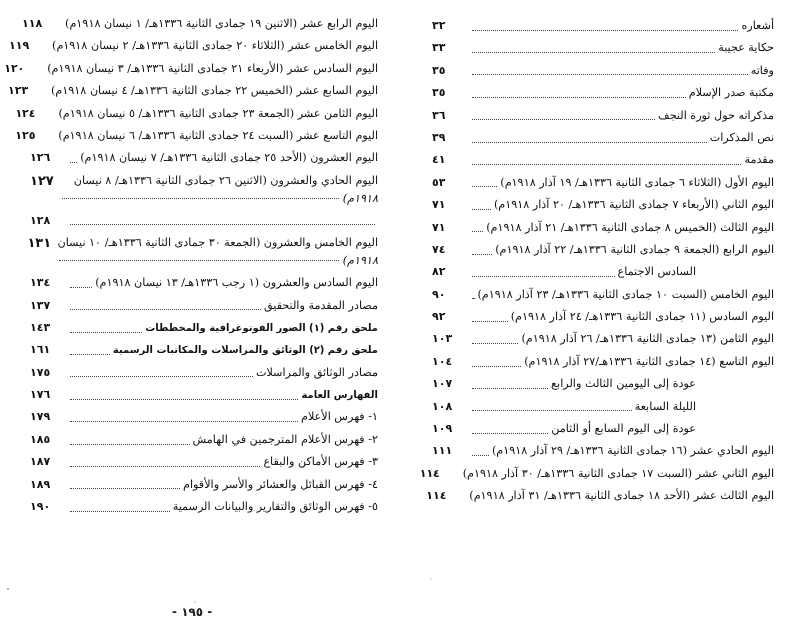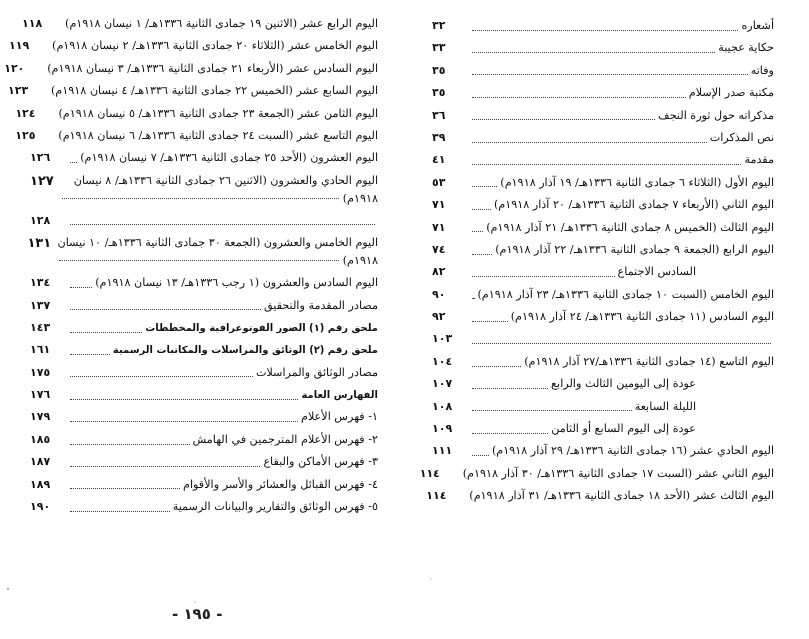--- a/index.html
+++ b/index.html
@@ -37,24 +37,24 @@
     font-family: "DejaVu Sans", sans-serif; font-weight: bold; font-size: 10px;
   }
   .wrapbox { display: flex; flex-direction: row; align-items: flex-start; direction: rtl; }
   .wrapbox .body { flex: 1 1 auto; }
   .wrapbox .pg {
     flex: 0 0 30px; text-align: left; font-weight: bold;
     font-family: "DejaVu Sans", sans-serif; font-size: 13px; letter-spacing: 1px;
     line-height: 18px; padding-top: 2px;
   }
   .wrapbox .line1 { font-size: 11.2px; line-height: 18px; padding-top: 2px; white-space: nowrap; letter-spacing: 0.3px; }
-  .wrapbox .line2 { display: flex; align-items: baseline; font-size: 11.2px; line-height: 18px; padding-bottom: 2px; }
+  .wrapbox .line2 { display: flex; align-items: baseline; font-size: 11.2px; line-height: 18px; padding-bottom: 2px; font-style: italic; }
   .wrapbox .line2 .leader { flex: 1 1 auto; border-bottom: 1.5px dotted #444; height: 0; margin: 0 4px 0 2px; position: relative; top: -3px; }
   .folio {
-    position: absolute; top: 605px; font-size: 15px; font-weight: bold;
+    position: absolute; top: 605px; font-size: 12px; font-weight: bold;
     font-family: "DejaVu Sans", sans-serif; letter-spacing: 1px; color: #222;
   }
   .folio-left { left: 172px; }
   .speck { position: absolute; width: 2px; height: 2px; background: #999; border-radius: 1px; }
 </style>
 </head>
 <body>
 
 <div class="page page-left">
   <div class="toc">
@@ -246,20 +246,21 @@
         <span class="title">اليوم الخامس (السبت ١٠ جمادى الثانية ١٣٣٦هـ/ ٢٣ آذار ١٩١٨م)</span>
         <span class="leader"></span>
         <span class="pg">٩٠</span>
       </div>
     <div class="entry">
         <span class="title">اليوم السادس (١١ جمادى الثانية ١٣٣٦هـ/ ٢٤ آذار ١٩١٨م)</span>
         <span class="leader"></span>
         <span class="pg">٩٢</span>
       </div>
     <div class="entry">
+        <span class="title">اليوم الثامن (١٣ جمادى الثانية ١٣٣٦هـ/ ٢٦ آذار ١٩١٨م)</span>
         <span class="leader"></span>
         <span class="pg">١٠٣</span>
       </div>
     <div class="entry">
         <span class="title">اليوم التاسع (١٤ جمادى الثانية ١٣٣٦هـ/٢٧ آذار ١٩١٨م)</span>
         <span class="leader"></span>
         <span class="pg">١٠٤</span>
       </div>
     <div class="entry indent">
         <span class="title">عودة إلى اليومين الثالث والرابع</span>

